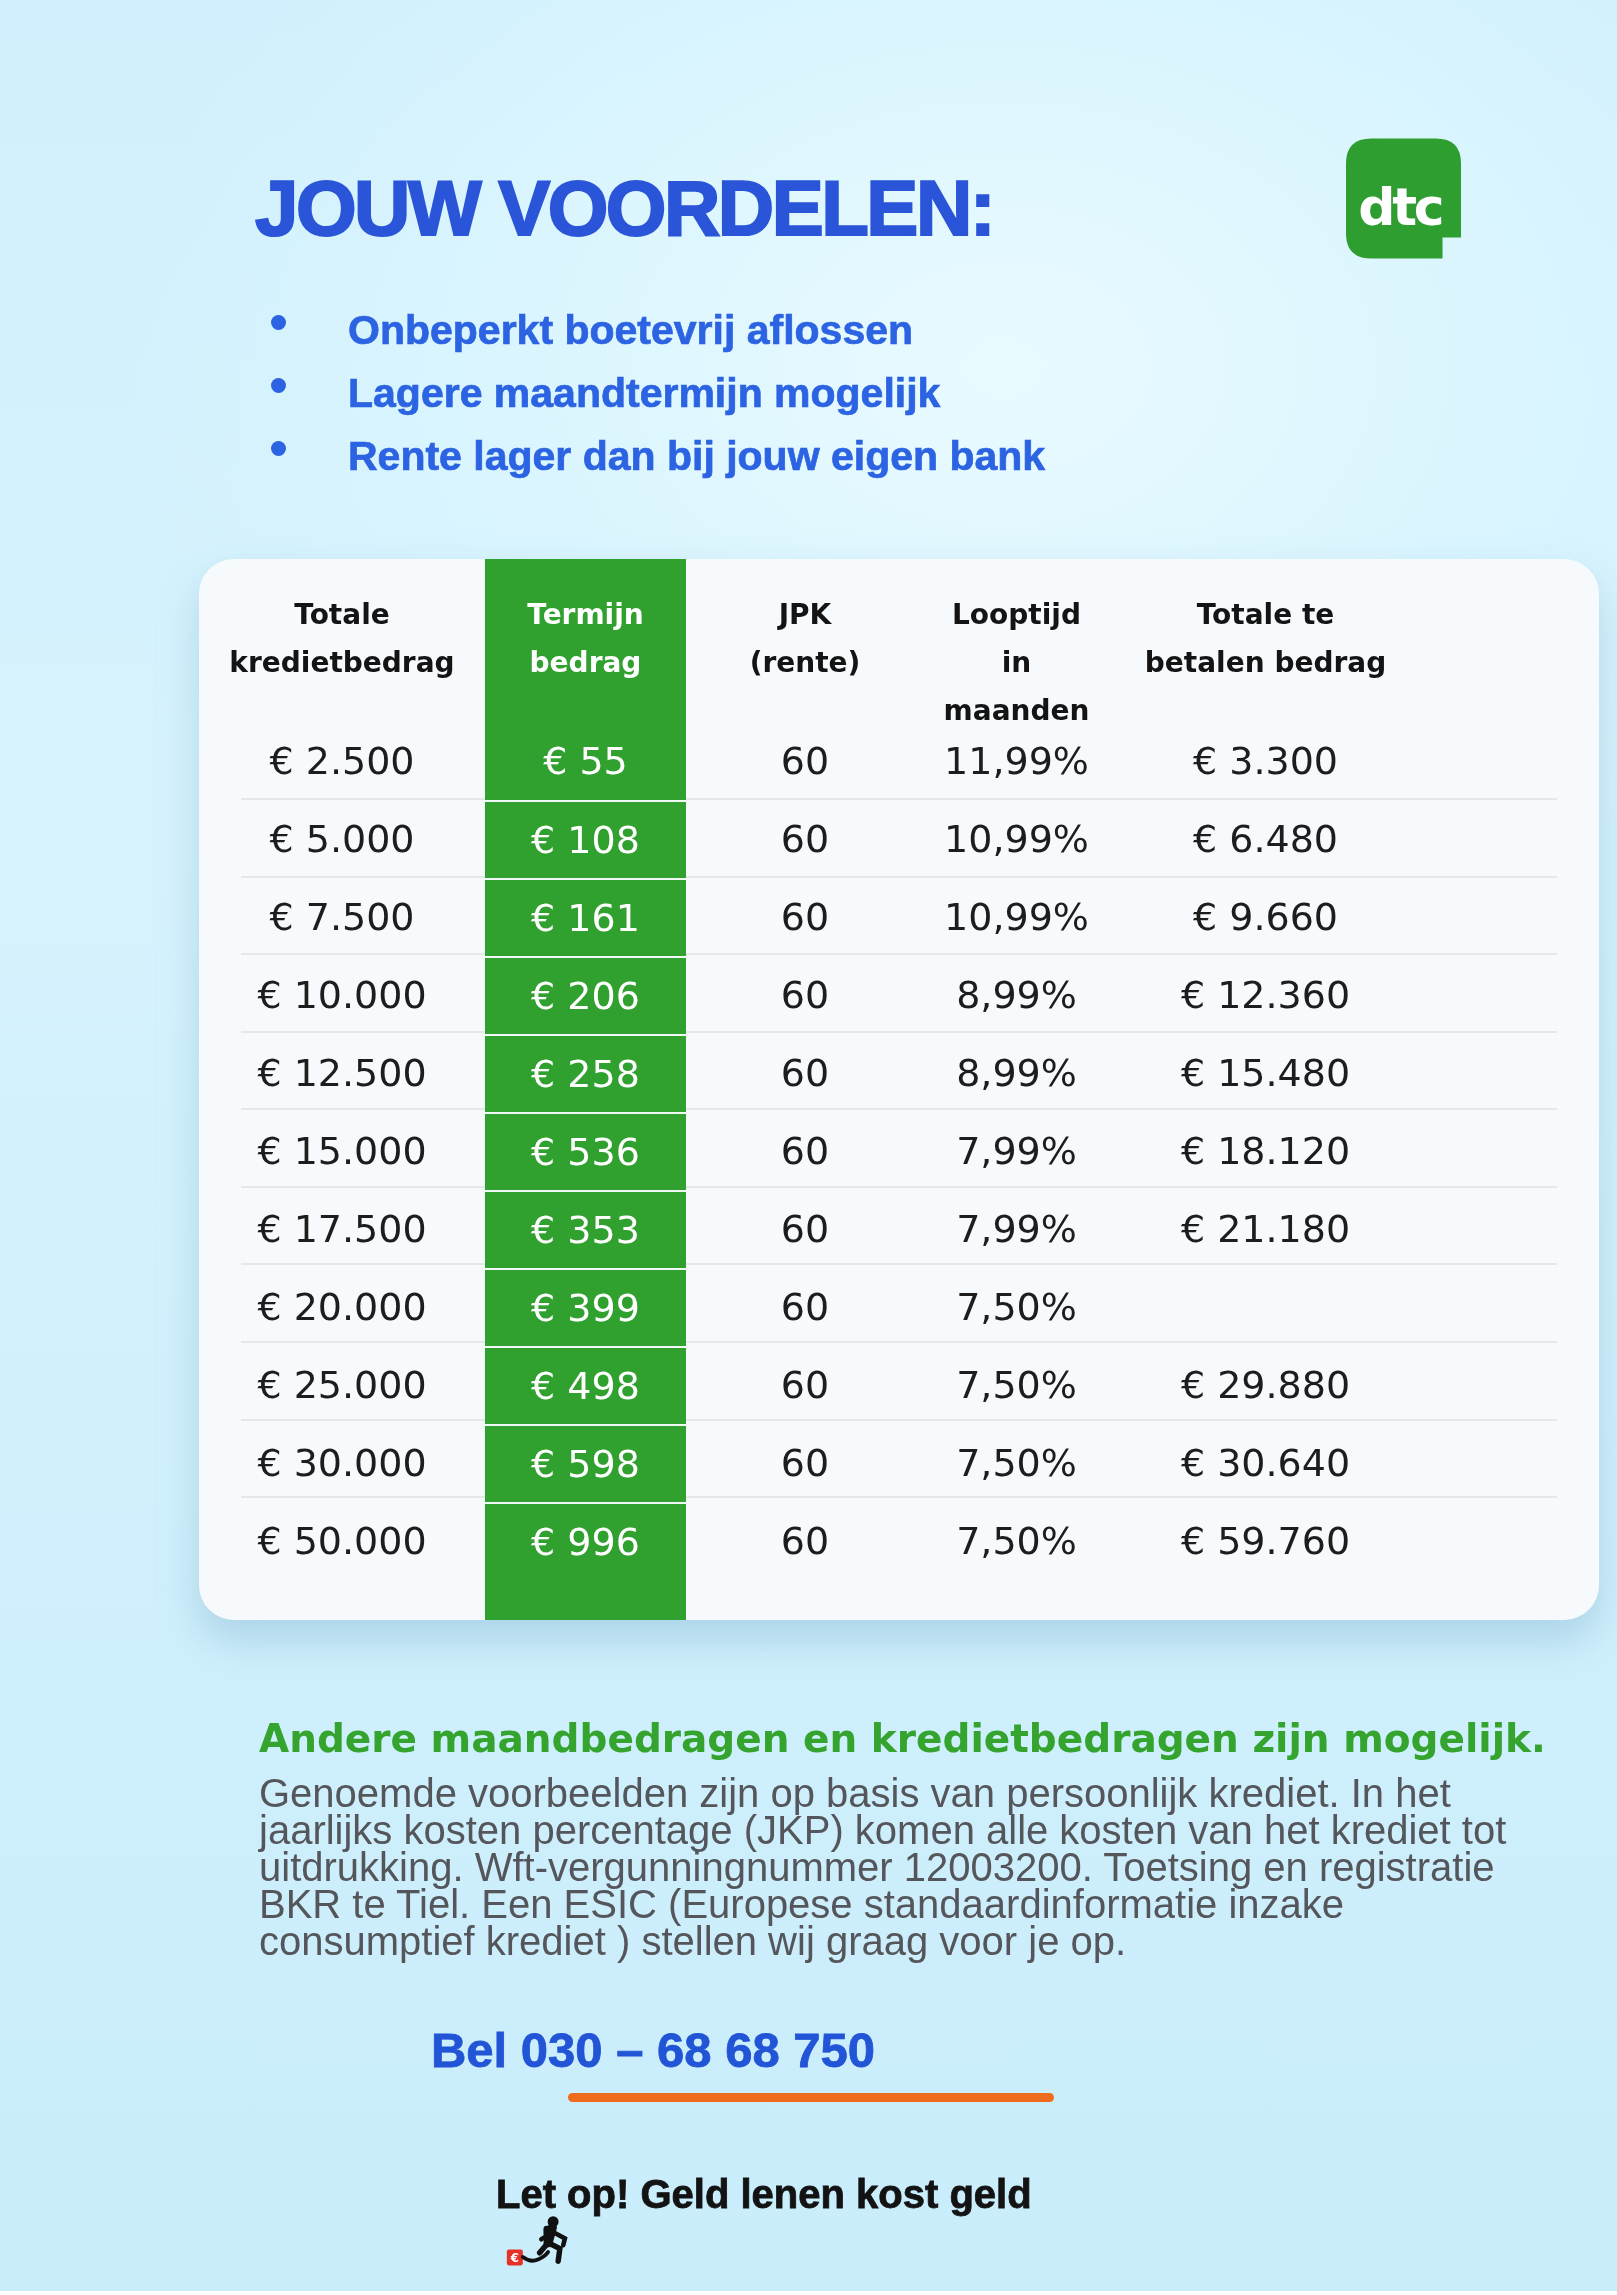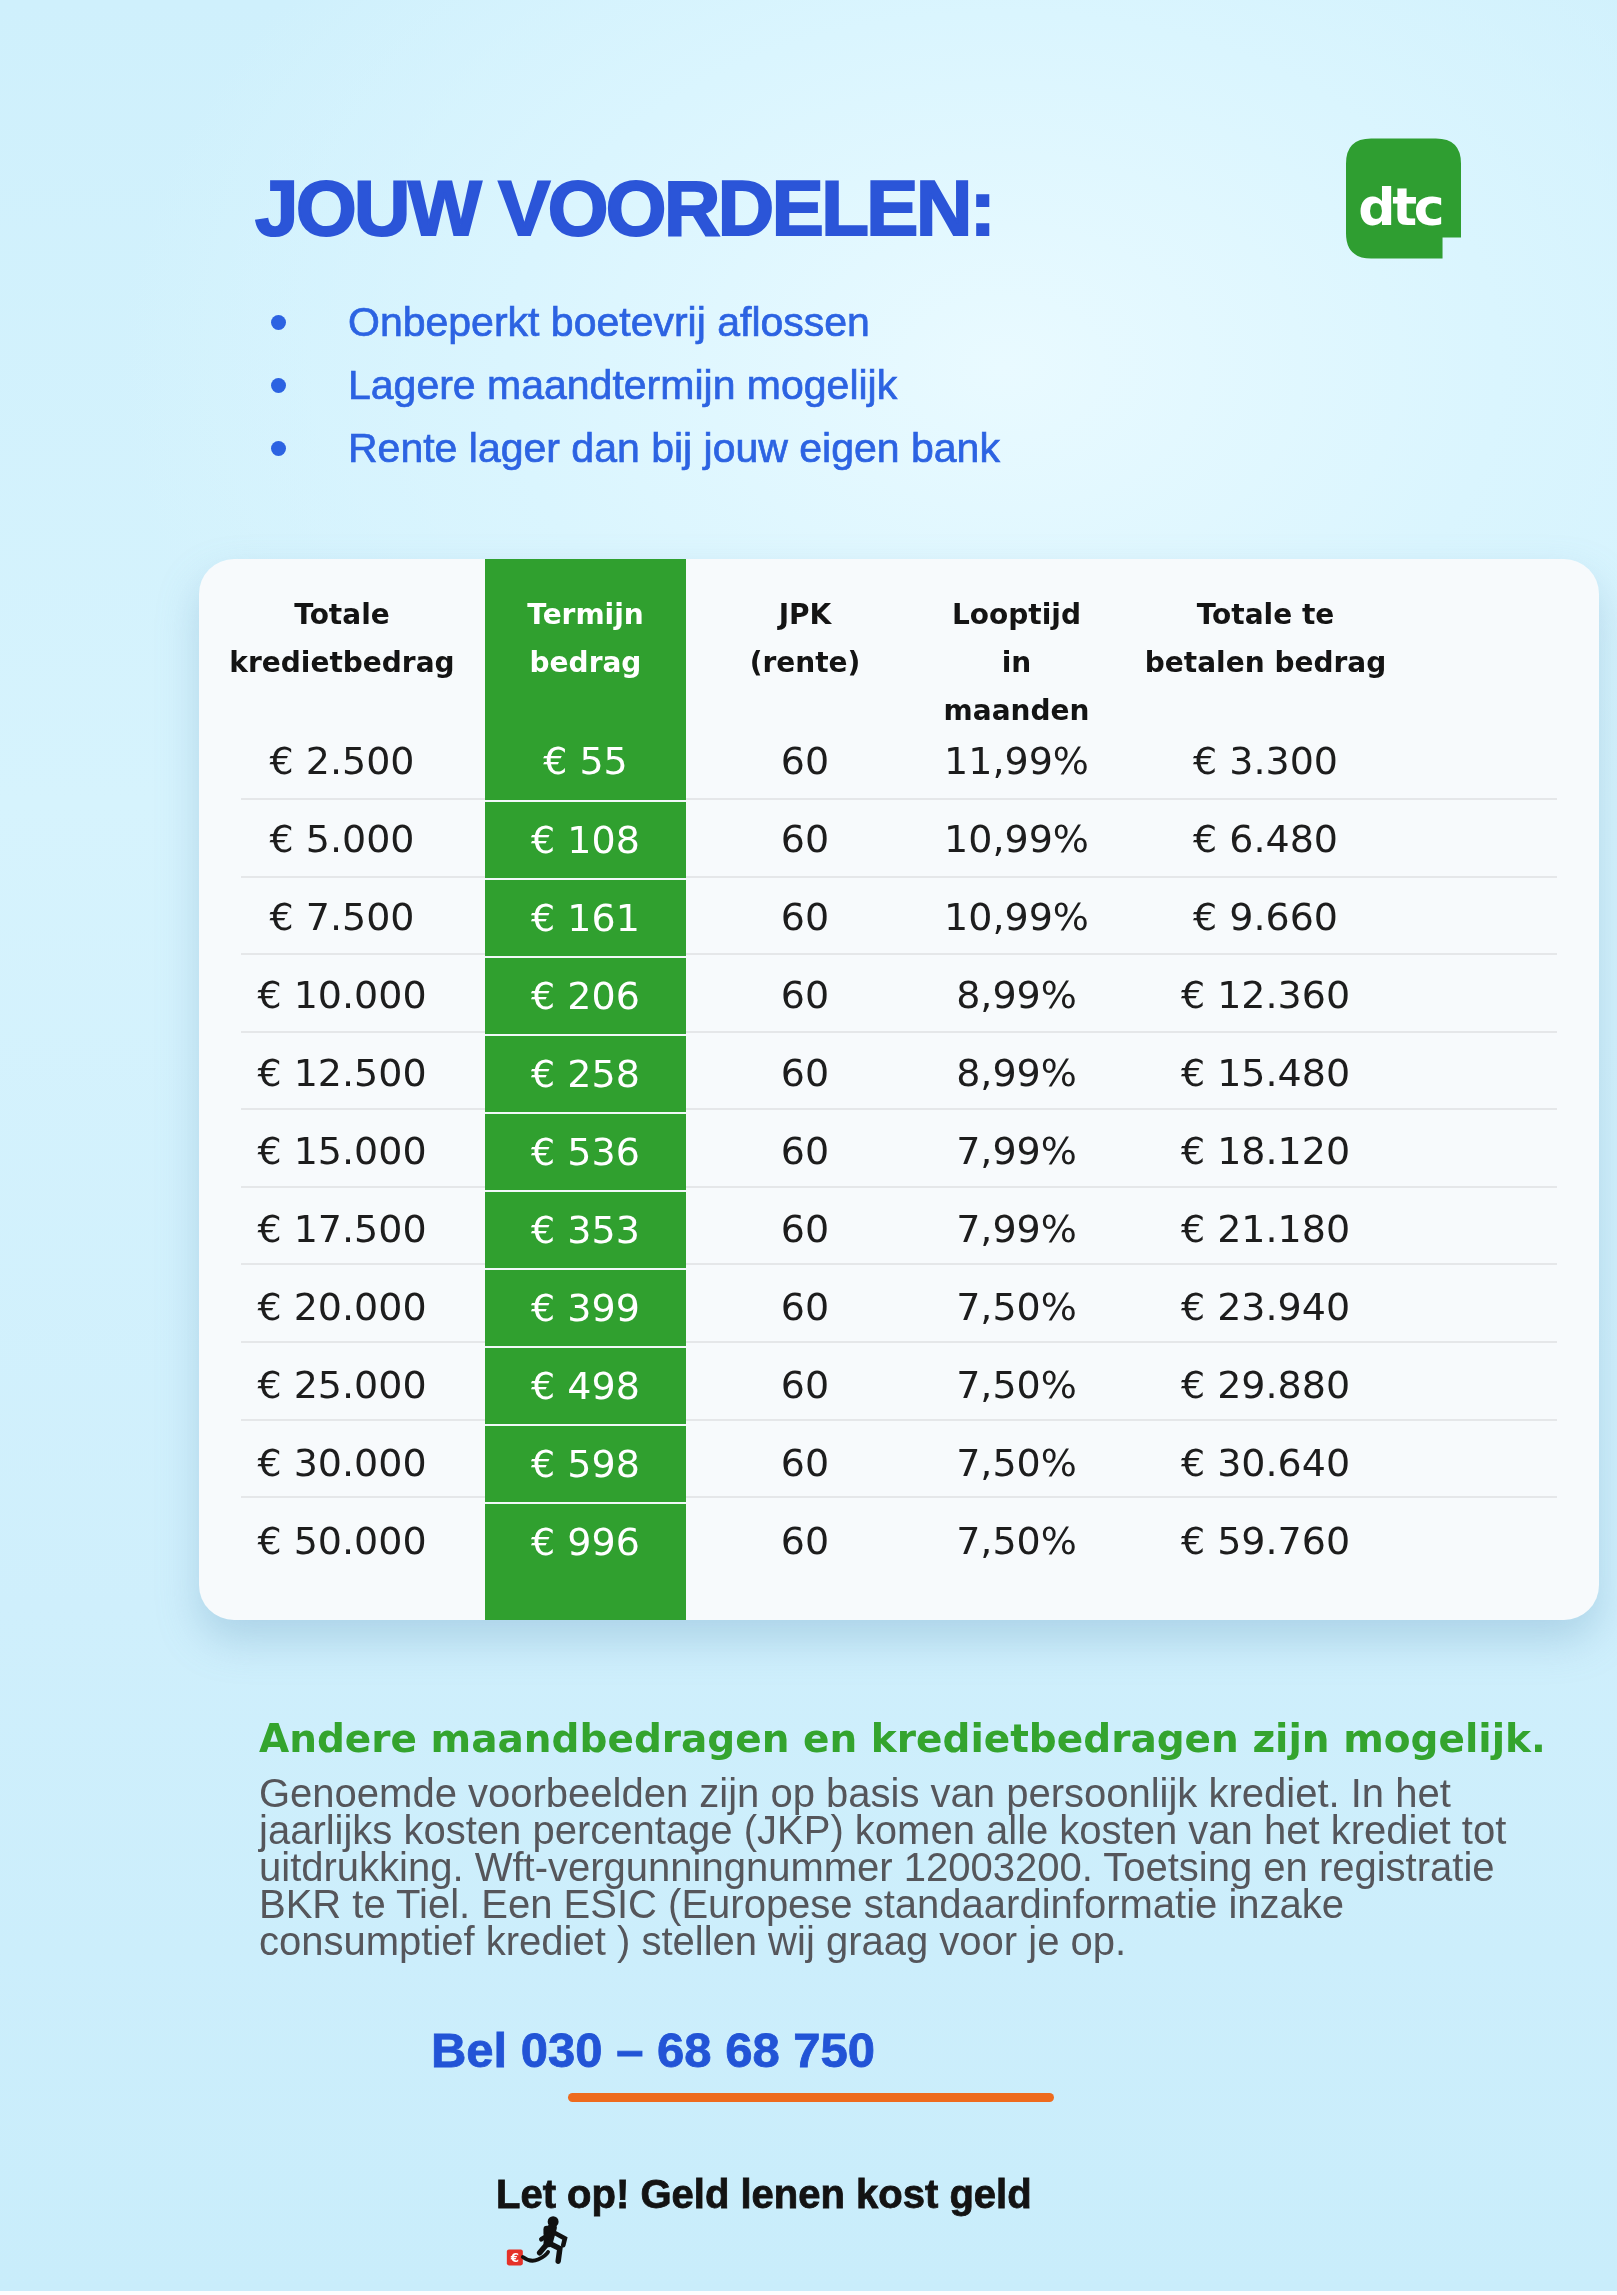--- a/index.html
+++ b/index.html
@@ -12,21 +12,21 @@
   }
   
   .title{
     position:absolute;left:255px;top:169px;
     font-size:78px;font-weight:bold;letter-spacing:-2.5px;line-height:1;
     color:#2b55d8;-webkit-text-stroke:2.1px #2b55d8;white-space:nowrap;
   }
   .logo{position:absolute;left:1346px;top:138px;width:115px;height:121px;}
   
   .bullets{position:absolute;left:268px;top:291px;}
-  .bullet-item{position:relative;height:63px;display:flex;align-items:center;padding-left:80px;}
+  .bullet-item{position:relative;height:63px;display:flex;align-items:flex-end;padding-left:80px;font-weight:bold;}
   .bullet-dot{position:absolute;left:3.4px;top:50%;margin-top:-7.6px;width:15px;height:15px;border-radius:50%;background:#2c63e2;}
   .bullet-text{font-size:41px;color:#2c63e2;-webkit-text-stroke:0.7px #2c63e2;white-space:nowrap;}
   
   .card{
     position:absolute;left:199px;top:559px;width:1400px;height:1061px;
     background:#f7fafc;border-radius:35px;overflow:hidden;
     box-shadow:0 20px 40px rgba(110,160,195,0.35);
     font-family:"DejaVu Sans", sans-serif;
   }
   .sep{position:absolute;left:42px;right:42px;height:1.7px;background:#e5e7e9;z-index:1;}
@@ -168,21 +168,20 @@
           <div class="cell green wsep">€ 353</div>
           <div class="cell">60</div>
           <div class="cell">7,99%</div>
           <div class="cell">€ 21.180</div>
         </div>
         <div class="grid-row">
           <div class="cell">€ 20.000</div>
           <div class="cell green wsep">€ 399</div>
           <div class="cell">60</div>
           <div class="cell">7,50%</div>
-          <div class="cell">€ 23.940</div>
         </div>
         <div class="grid-row">
           <div class="cell">€ 25.000</div>
           <div class="cell green wsep">€ 498</div>
           <div class="cell">60</div>
           <div class="cell">7,50%</div>
           <div class="cell">€ 29.880</div>
         </div>
         <div class="grid-row">
           <div class="cell">€ 30.000</div>

